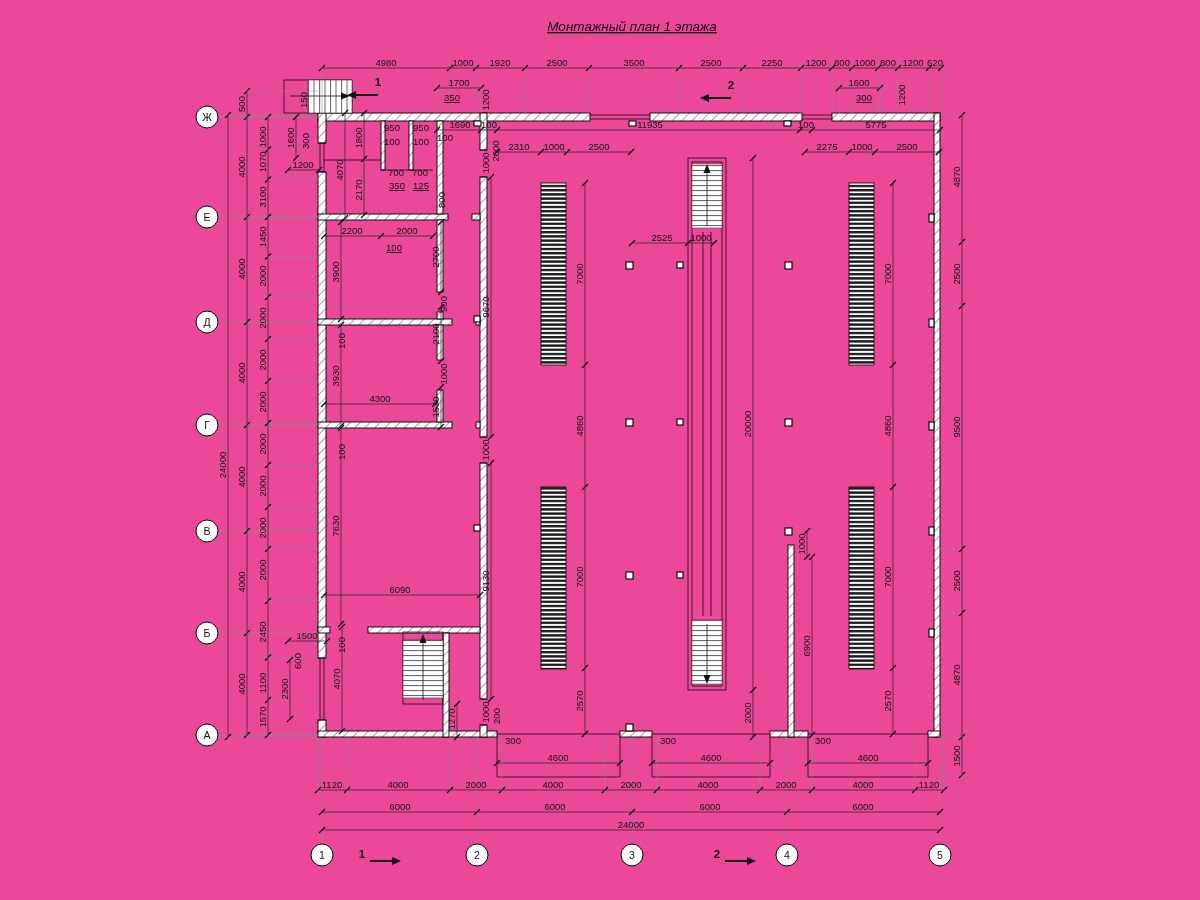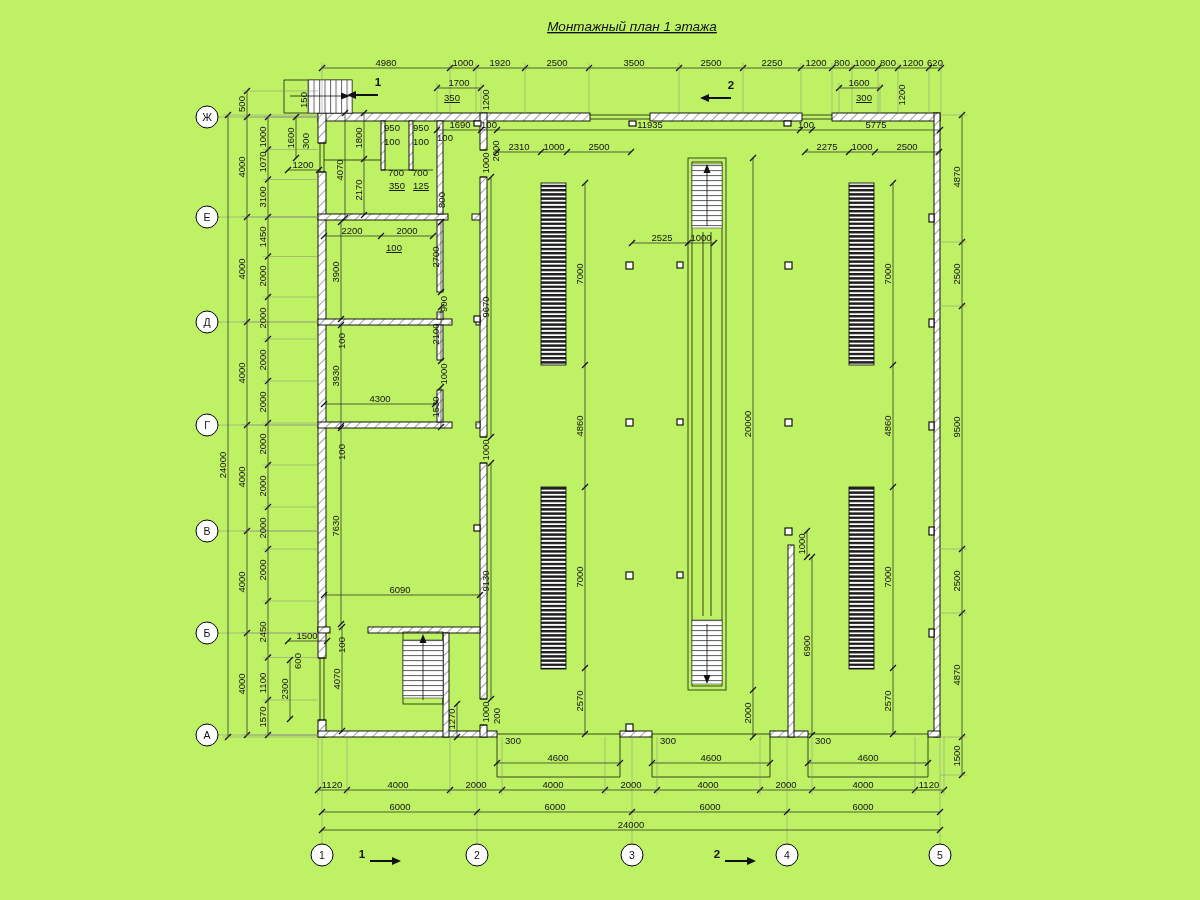--- a/index.html
+++ b/index.html
@@ -1,16 +1,16 @@
 <!DOCTYPE html>
 <html><head>
 <meta charset="utf-8">
 <style>
   html,body{margin:0;padding:0;background:#fff;}
-  .sheet{width:1200px;height:900px;background:#bef264;position:relative;overflow:hidden;}
+  .sheet{width:1200px;height:900px;background:#ec4899;position:relative;overflow:hidden;}
   svg{display:block;}
   .title{font:italic 13.5px "Liberation Sans",sans-serif;fill:#111;text-decoration:underline;}
   .dim{font:9.5px "Liberation Sans",sans-serif;fill:#111;}
   .u{text-decoration:underline;}
   .axt{font:10.5px "Liberation Sans",sans-serif;fill:#111;}
   .sec{font:bold 11.5px "Liberation Sans",sans-serif;fill:#111;}
   .axc{fill:#fff;stroke:#000;stroke-width:1;}
   .wall{fill:url(#hw);stroke:#000;stroke-width:.9;}
   .dark{stroke:#000;stroke-width:.8;}
   .thin{stroke:#000;stroke-width:.7;fill:none;}

